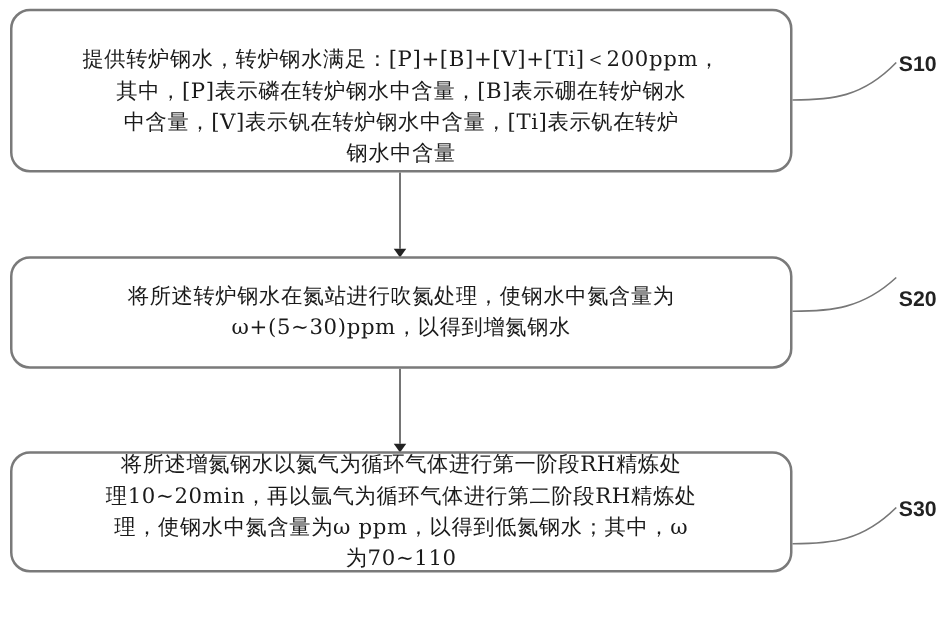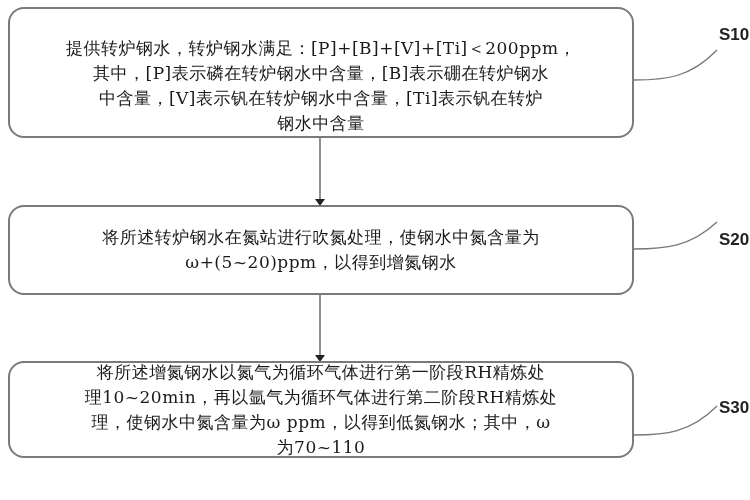--- a/index.html
+++ b/index.html
@@ -53,25 +53,25 @@
   <path d="M634,249 C665,249 690,247 717,222" fill="none" stroke="#777" stroke-width="1.3"></path>
   <path d="M634,435 C665,435 690,433 717,406" fill="none" stroke="#777" stroke-width="1.3"></path>
 </svg>
 
 <div class="box" id="box1">
   <div class="box-text">提供转炉钢水，转炉钢水满足：[P]+[B]+[V]+[Ti]＜200ppm，
 其中，[P]表示磷在转炉钢水中含量，[B]表示硼在转炉钢水
 中含量，[V]表示钒在转炉钢水中含量，[Ti]表示钒在转炉
 钢水中含量</div>
 </div>
-<div class="label" style="top:25px;">S10</div>
+<div class="label" style="top:42px;">S10</div>
 
 <div class="box" id="box2">
   <div class="box-text">将所述转炉钢水在氮站进行吹氮处理，使钢水中氮含量为
-ω+(5~20)ppm，以得到增氮钢水</div>
+ω+(5~30)ppm，以得到增氮钢水</div>
 </div>
 <div class="label" style="top:230px;">S20</div>
 
 <div class="box" id="box3">
   <div class="box-text">将所述增氮钢水以氮气为循环气体进行第一阶段RH精炼处
 理10~20min，再以氩气为循环气体进行第二阶段RH精炼处
 理，使钢水中氮含量为ω ppm，以得到低氮钢水；其中，ω
 为70~110</div>
 </div>
 <div class="label" style="top:398px;text-align:center;">S30</div>

